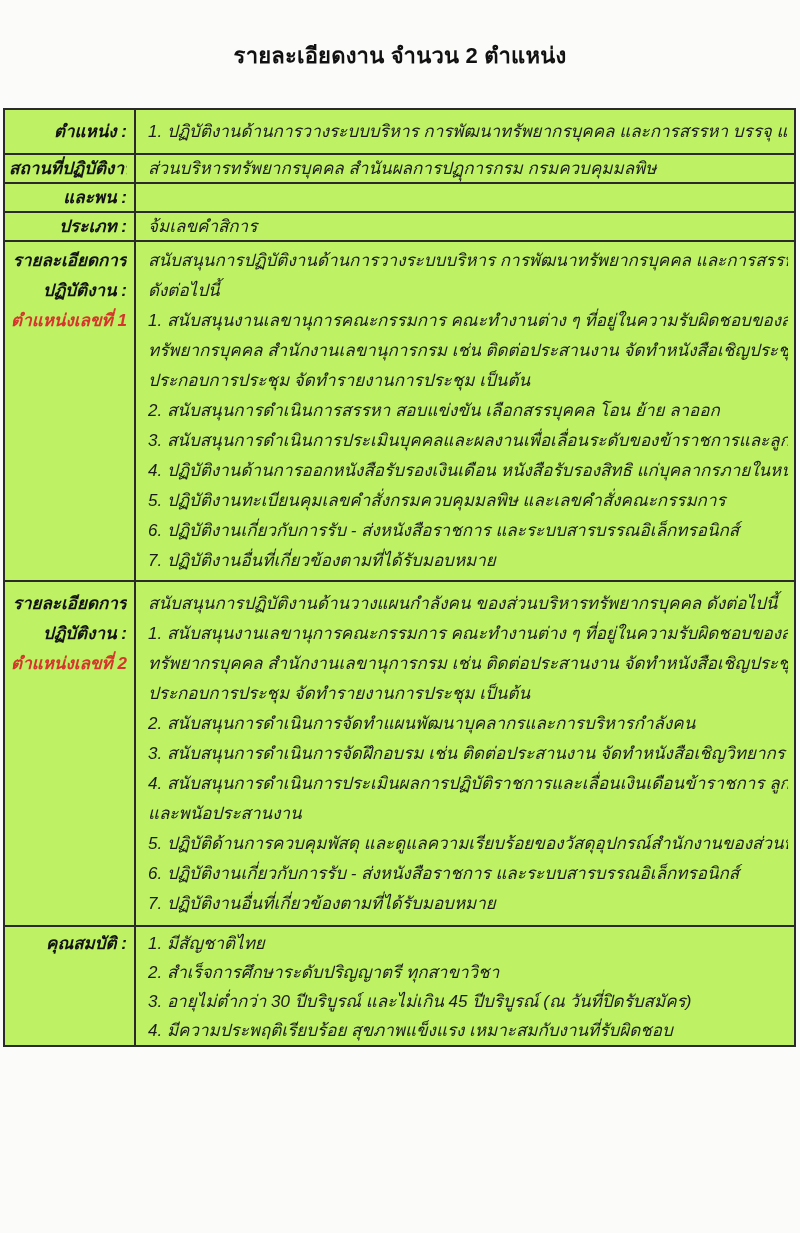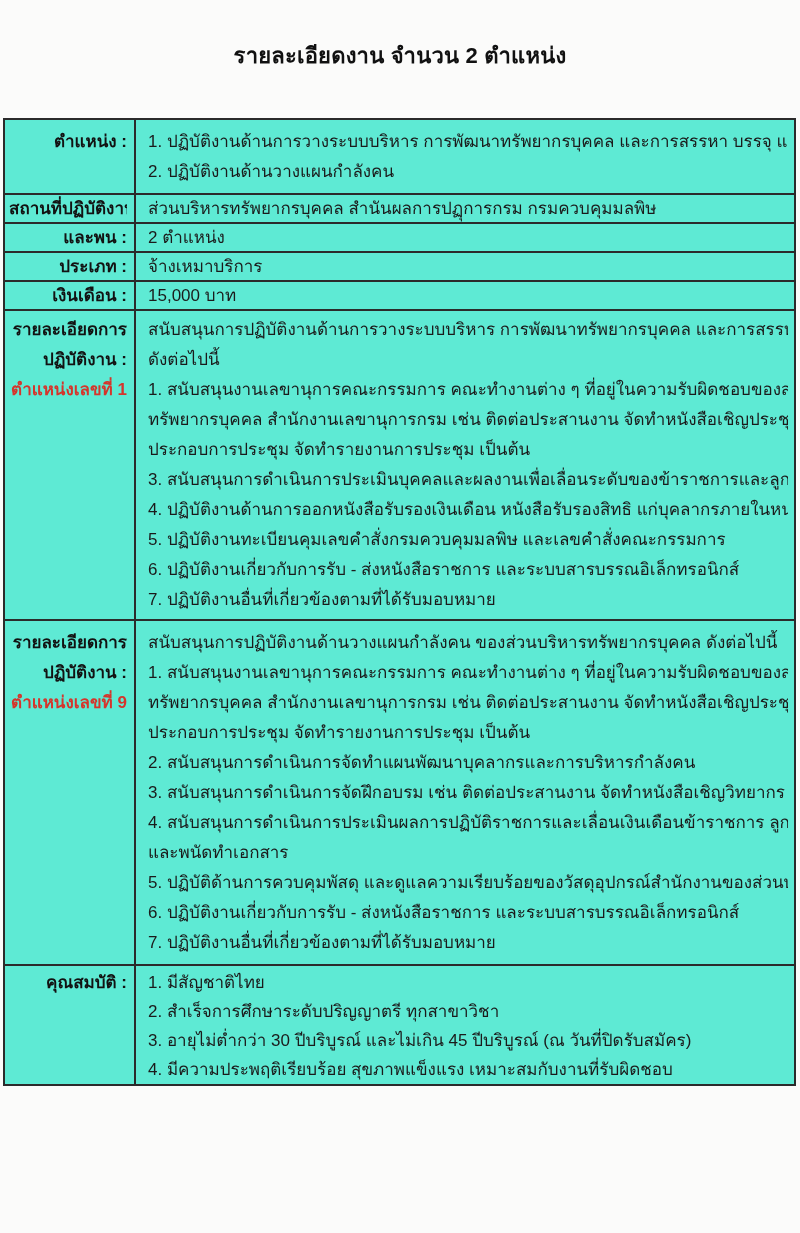--- a/index.html
+++ b/index.html
@@ -22,23 +22,24 @@
     justify-content: center;
     padding-top: 6px;
   }
   .page-title {
     font-size: 22px;
     font-weight: bold;
     color: #111;
     letter-spacing: 0.2px;
   }
   .doc-table {
-    margin: 14px 4px 0 3px;
+    margin: 4px 4px 0 3px;
     border: 2px solid #2b2b2b;
-    background: #5eead4;
+    background: #bef264;
+    font-style: italic;
   }
   .row {
     display: flex;
     border-bottom: 2px solid #2b2b2b;
   }
   .row:last-child {
     border-bottom: none;
   }
   .cell-label {
     flex: 0 0 131px;
@@ -85,95 +86,84 @@
 </div>
 
 <div class="doc-table">
 
   <div class="row row-position">
     <div class="cell-label">
       <div class="line label-line">ตำแหน่ง :</div>
     </div>
     <div class="cell-content">
       <div class="line">1. ปฏิบัติงานด้านการวางระบบบริหาร การพัฒนาทรัพยากรบุคคล และการสรรหา บรรจุ และแต่งตั้ง</div>
-      <div class="line">2. ปฏิบัติงานด้านวางแผนกำลังคน</div>
     </div>
   </div>
 
   <div class="row row-single">
     <div class="cell-label">
       <div class="line label-line">สถานที่ปฏิบัติงาน :</div>
     </div>
     <div class="cell-content">
       <div class="line">ส่วนบริหารทรัพยากรบุคคล สำนันผลการปฏุการกรม กรมควบคุมมลพิษ</div>
     </div>
   </div>
 
   <div class="row row-single">
     <div class="cell-label">
       <div class="line label-line">และพน :</div>
     </div>
-    <div class="cell-content">
-      <div class="line">2 ตำแหน่ง</div>
-    </div>
   </div>
 
   <div class="row row-single">
     <div class="cell-label">
       <div class="line label-line">ประเภท :</div>
     </div>
     <div class="cell-content">
-      <div class="line">จ้างเหมาบริการ</div>
+      <div class="line">จ้มเลขคำสิการ</div>
     </div>
   </div>
 
-  <div class="row row-single">
-    <div class="cell-label">
-      <div class="line label-line">เงินเดือน :</div>
-    </div>
-    <div class="cell-content">
-      <div class="line">15,000 บาท</div>
-    </div>
-  </div>
 
   <div class="row row-duties-1">
     <div class="cell-label">
       <div class="line label-line">รายละเอียดการ</div>
       <div class="line label-line">ปฏิบัติงาน :</div>
       <div class="line label-line red">ตำแหน่งเลขที่ 1</div>
     </div>
     <div class="cell-content">
       <div class="line">สนับสนุนการปฏิบัติงานด้านการวางระบบบริหาร การพัฒนาทรัพยากรบุคคล และการสรรหา บรรจุ และแต่งตั้ง</div>
       <div class="line">ดังต่อไปนี้</div>
       <div class="line">1. สนับสนุนงานเลขานุการคณะกรรมการ คณะทำงานต่าง ๆ ที่อยู่ในความรับผิดชอบของส่วนบริหาร</div>
       <div class="line">ทรัพยากรบุคคล สำนักงานเลขานุการกรม เช่น ติดต่อประสานงาน จัดทำหนังสือเชิญประชุม จัดทำเอกสาร</div>
       <div class="line">ประกอบการประชุม จัดทำรายงานการประชุม เป็นต้น</div>
+      <div class="line">2. สนับสนุนการดำเนินการสรรหา สอบแข่งขัน เลือกสรรบุคคล โอน ย้าย ลาออก</div>
       <div class="line">3. สนับสนุนการดำเนินการประเมินบุคคลและผลงานเพื่อเลื่อนระดับของข้าราชการและลูกจ้างประจำ</div>
       <div class="line">4. ปฏิบัติงานด้านการออกหนังสือรับรองเงินเดือน หนังสือรับรองสิทธิ แก่บุคลากรภายในหน่วยงาน</div>
       <div class="line">5. ปฏิบัติงานทะเบียนคุมเลขคำสั่งกรมควบคุมมลพิษ และเลขคำสั่งคณะกรรมการ</div>
       <div class="line">6. ปฏิบัติงานเกี่ยวกับการรับ - ส่งหนังสือราชการ และระบบสารบรรณอิเล็กทรอนิกส์</div>
       <div class="line">7. ปฏิบัติงานอื่นที่เกี่ยวข้องตามที่ได้รับมอบหมาย</div>
     </div>
   </div>
 
   <div class="row row-duties-2">
     <div class="cell-label">
       <div class="line label-line">รายละเอียดการ</div>
       <div class="line label-line">ปฏิบัติงาน :</div>
-      <div class="line label-line red">ตำแหน่งเลขที่ 9</div>
+      <div class="line label-line red">ตำแหน่งเลขที่ 2</div>
     </div>
     <div class="cell-content">
       <div class="line">สนับสนุนการปฏิบัติงานด้านวางแผนกำลังคน ของส่วนบริหารทรัพยากรบุคคล ดังต่อไปนี้</div>
       <div class="line">1. สนับสนุนงานเลขานุการคณะกรรมการ คณะทำงานต่าง ๆ ที่อยู่ในความรับผิดชอบของส่วนบริหาร</div>
       <div class="line">ทรัพยากรบุคคล สำนักงานเลขานุการกรม เช่น ติดต่อประสานงาน จัดทำหนังสือเชิญประชุม จัดทำเอกสาร</div>
       <div class="line">ประกอบการประชุม จัดทำรายงานการประชุม เป็นต้น</div>
       <div class="line">2. สนับสนุนการดำเนินการจัดทำแผนพัฒนาบุคลากรและการบริหารกำลังคน</div>
       <div class="line">3. สนับสนุนการดำเนินการจัดฝึกอบรม เช่น ติดต่อประสานงาน จัดทำหนังสือเชิญวิทยากร จัดทำเอกสาร</div>
       <div class="line">4. สนับสนุนการดำเนินการประเมินผลการปฏิบัติราชการและเลื่อนเงินเดือนข้าราชการ ลูกจ้างประจำ</div>
-      <div class="line">และพนัดทำเอกสาร</div>
+      <div class="line">และพนัอประสานงาน</div>
       <div class="line">5. ปฏิบัติด้านการควบคุมพัสดุ และดูแลความเรียบร้อยของวัสดุอุปกรณ์สำนักงานของส่วนบริหารทรัพยากร</div>
       <div class="line">6. ปฏิบัติงานเกี่ยวกับการรับ - ส่งหนังสือราชการ และระบบสารบรรณอิเล็กทรอนิกส์</div>
       <div class="line">7. ปฏิบัติงานอื่นที่เกี่ยวข้องตามที่ได้รับมอบหมาย</div>
     </div>
   </div>
 
   <div class="row row-qualifications">
     <div class="cell-label">
       <div class="line label-line">คุณสมบัติ :</div>
     </div>

